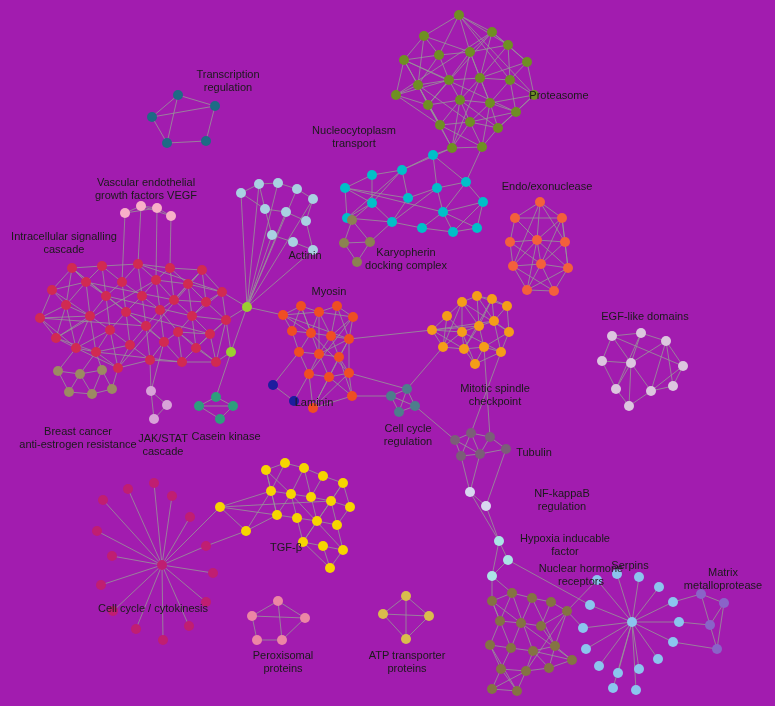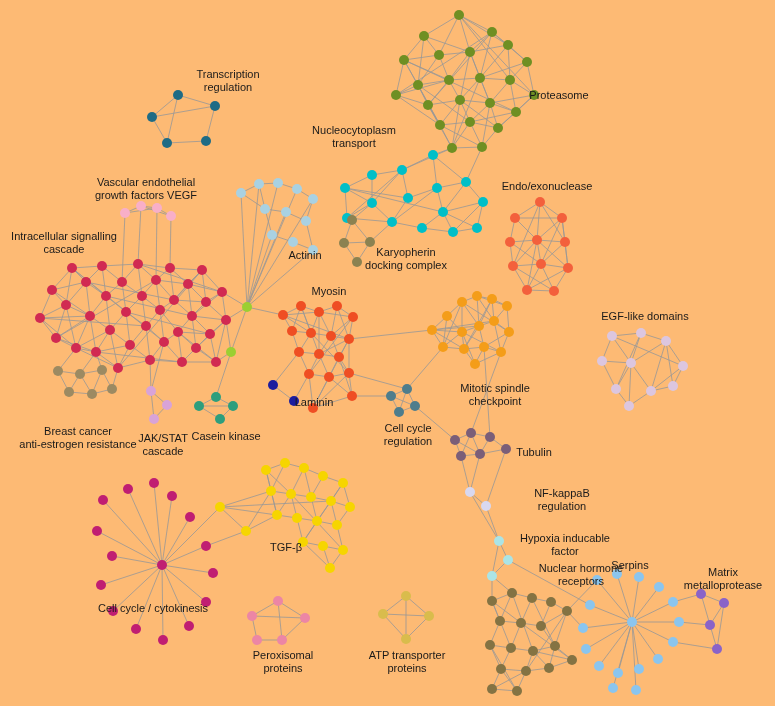--- a/index.html
+++ b/index.html
@@ -5,21 +5,21 @@
   html, body {
     margin: 0;
     padding: 0;
     background: #ffffff;
     font-family: "Liberation Sans", sans-serif;
   }
   .figure-wrap {
     position: relative;
     width: 775px;
     height: 706px;
-    background: #fdba74;
+    background: #a21caf;
     overflow: hidden;
   }
   svg {
     display: block;
   }
   svg text {
     font-family: "Liberation Sans", sans-serif;
   }
 </style>
 </head>

